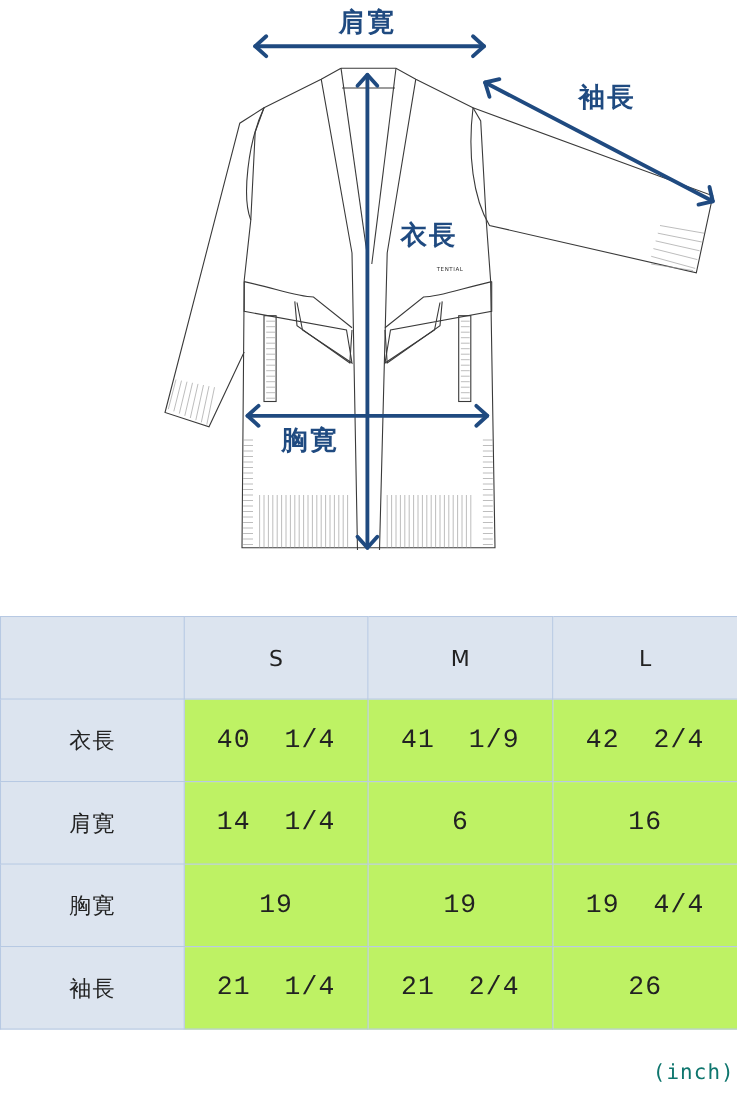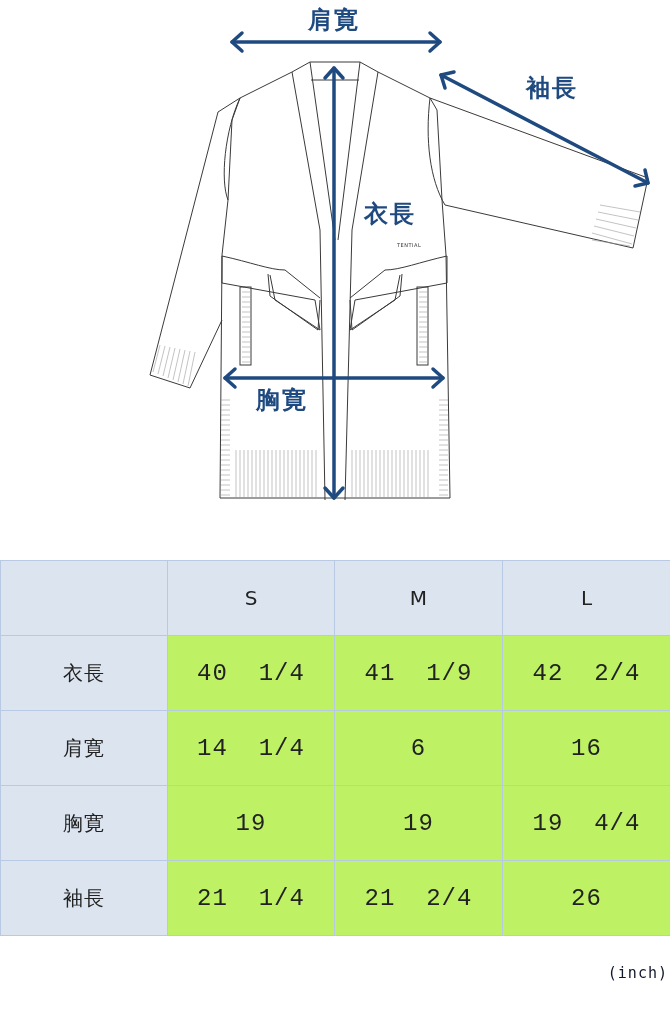--- a/index.html
+++ b/index.html
@@ -6,21 +6,21 @@
   body{width:670px;height:1010px;position:relative;overflow:hidden;font-family:"DejaVu Sans","Liberation Sans",sans-serif;}
   .illustration{position:absolute;left:0;top:0;width:670px;height:520px;}
   .illustration svg{position:absolute;left:0;top:0;}
   .dim-label{position:absolute;color:#1f4a80;font-weight:bold;font-size:24px;letter-spacing:2px;line-height:1;white-space:nowrap;}
   .brand{position:absolute;font-size:5px;color:#333;letter-spacing:0.5px;}
   table.size-table{position:absolute;left:0;top:560px;border-collapse:collapse;table-layout:fixed;width:670px;}
   table.size-table td, table.size-table th{border:1.5px solid #b7c9e3;height:74px;text-align:center;vertical-align:middle;font-weight:normal;color:#222;padding:0;}
   table.size-table th{background:#dce4ef;font-size:20px;}
   table.size-table td.rowhead{background:#dce4ef;font-size:20px;letter-spacing:1px;}
   table.size-table td.val{background:#bef264;font-family:Liberation Mono, monospace;font-size:24px;letter-spacing:1px;white-space:pre;}
-  .unit{position:absolute;right:2px;top:964px;font-family:"DejaVu Sans Mono","Liberation Mono",monospace;font-size:15px;color:#0f172a;letter-spacing:1px;}
+  .unit{position:absolute;right:2px;top:964px;font-family:"DejaVu Sans Mono","Liberation Mono",monospace;font-size:19px;color:#0f766e;letter-spacing:1px;}
 </style>
 </head>
 <body>
 
 <div class="illustration">
   <svg width="670" height="520" viewBox="0 0 670 520">
     <g fill="none" stroke="#3a3a3a" stroke-width="1">
 
       <path d="M310 62 L360 62 L378 72 L430 98"></path>
       <path d="M310 62 L292 72 L240 98"></path>

